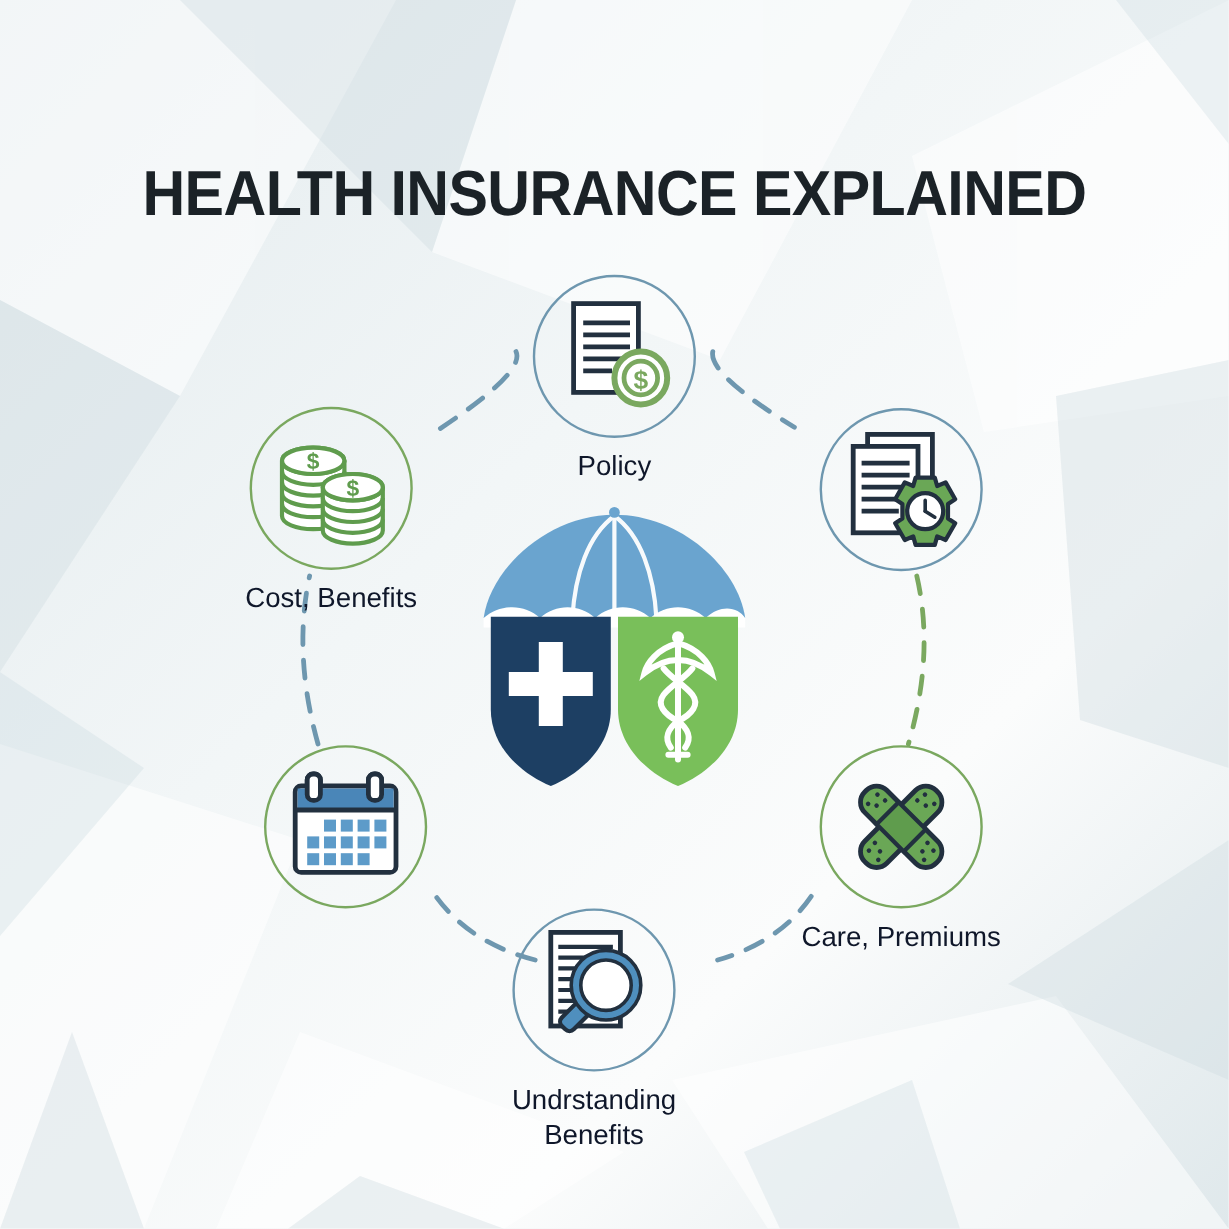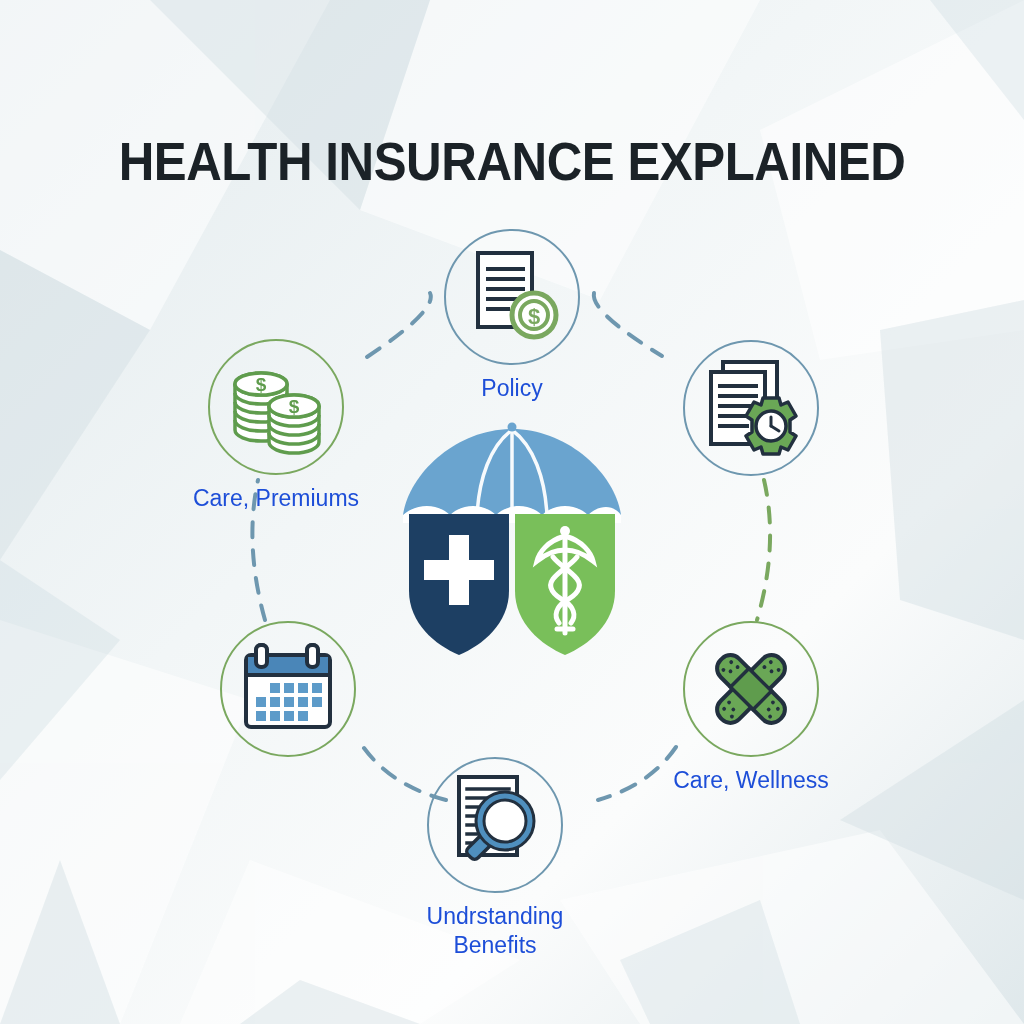--- a/index.html
+++ b/index.html
@@ -60,21 +60,21 @@
   .node-circle svg {
     position: absolute;
     left: 50%;
     top: 50%;
     transform: translate(-50%, -50%);
   }
   .node-label {
     margin-top: 9px;
     font-size: 23px;
     line-height: 29px;
-    color: #1d4ed8;
+    color: #0f172a;
     white-space: pre-line;
   }
 
   #center-emblem {
     position: absolute;
     left: 512px;
     top: 536px;
     transform: translate(-50%, -50%);
     width: 250px;
     height: 250px;
@@ -251,21 +251,21 @@
                 <circle cx="-25" cy="-6" r="1.9"></circle>
               <circle cx="33" cy="-5" r="1.9"></circle>
                 <circle cx="27" cy="2" r="1.9"></circle>
               <circle cx="33" cy="6" r="1.9"></circle>
                 <circle cx="25" cy="-6" r="1.9"></circle>
             </g>
           </g>
         </g>
       </svg>
     </div>
-    <div class="node-label">Care, Wellness</div>
+    <div class="node-label">Care, Premiums</div>
   </div>
 
   <div class="node" style="left:495px; top:757px;text-align:center;">
     <div class="node-circle blue">
       <svg width="108" height="108" viewBox="0 0 108 108">
         <rect x="18" y="6" width="58" height="78" fill="#ffffff" stroke="#22303f" stroke-width="4"></rect>
         <g stroke="#22303f" stroke-width="3.5" stroke-linecap="square">
           <line x1="26" y1="18" x2="68" y2="18"></line>
           <line x1="26" y1="27" x2="68" y2="27"></line>
           <line x1="26" y1="36" x2="52" y2="36"></line>
@@ -338,16 +338,16 @@
             <path d="M46 61 A25 11 0 0 0 96 61"></path>
             <path d="M46 70 A25 11 0 0 0 96 70"></path>
             <path d="M46 79 A25 11 0 0 0 96 79"></path>
           </g>
           <ellipse cx="71" cy="52" rx="25" ry="11" fill="#ffffff"></ellipse>
         </g>
         <text x="38" y="37" font-family="'Liberation Sans', sans-serif" font-size="19" font-weight="bold" fill="#5f9c4d" text-anchor="middle">$</text>
         <text x="71" y="59" font-family="'Liberation Sans', sans-serif" font-size="19" font-weight="bold" fill="#5f9c4d" text-anchor="middle">$</text>
       </svg>
     </div>
-    <div class="node-label">Care, Premiums</div>
+    <div class="node-label">Cost, Benefits</div>
   </div>
 
 </div>
 
 </body></html>

